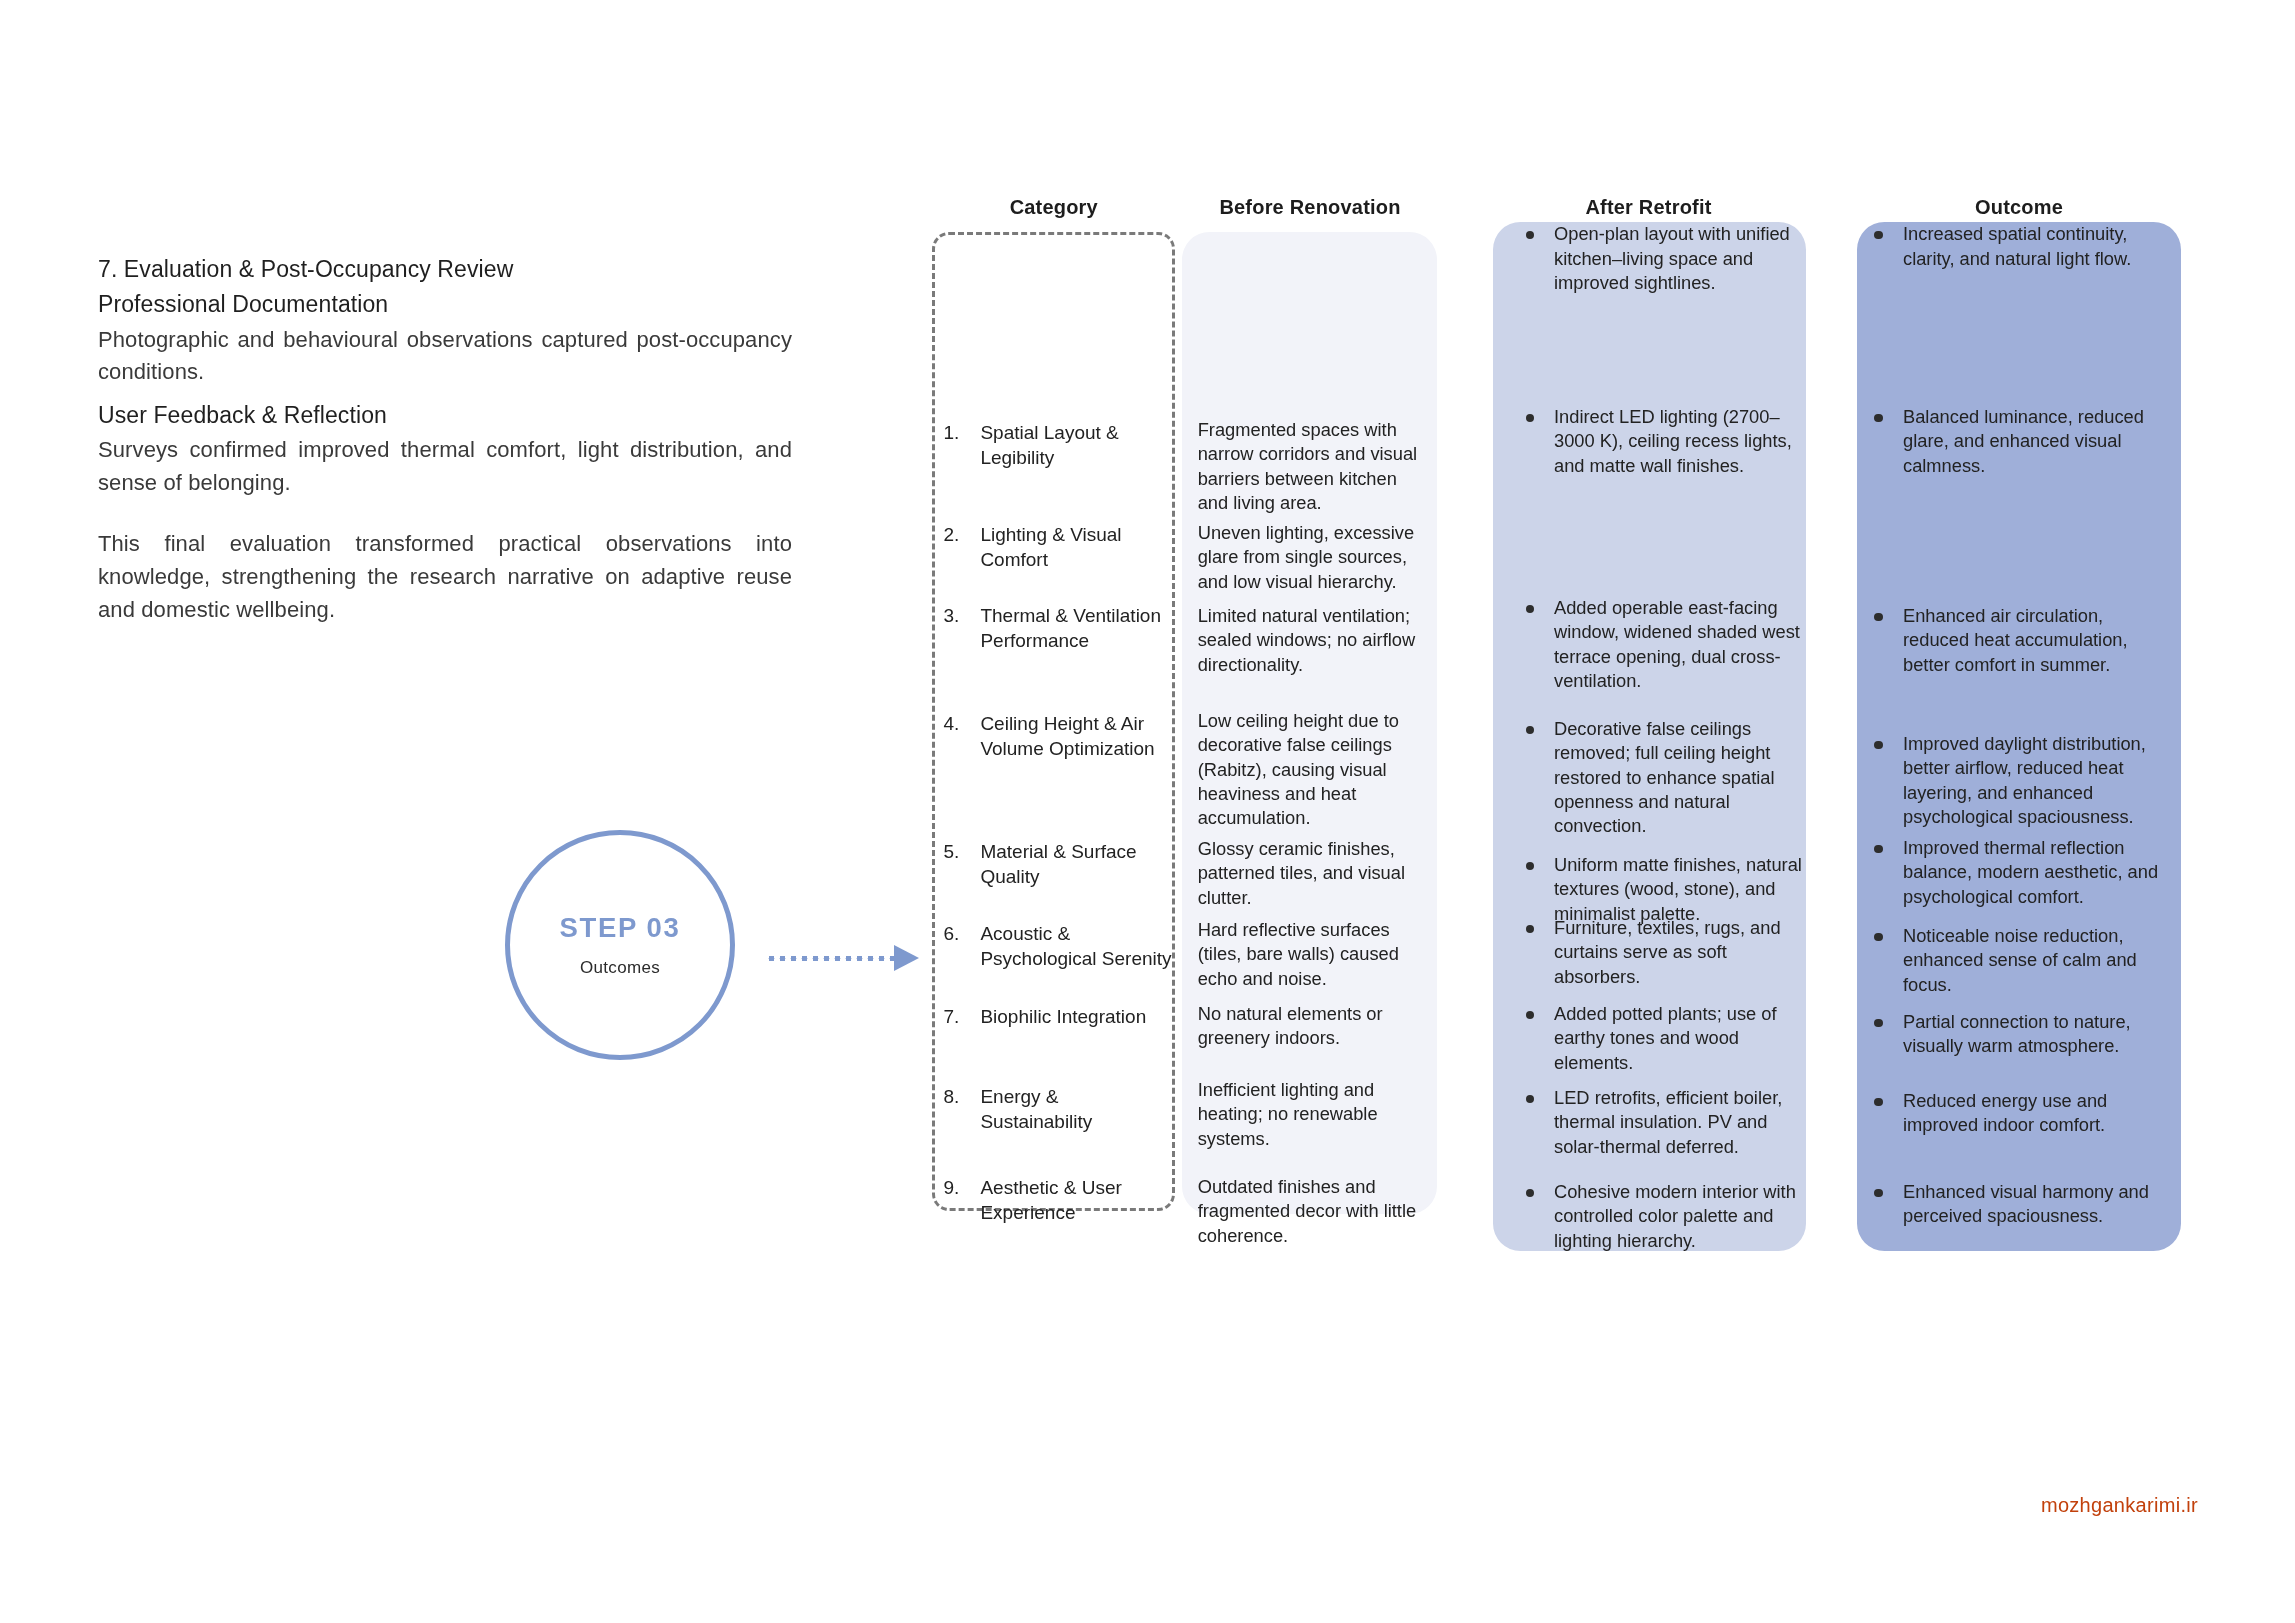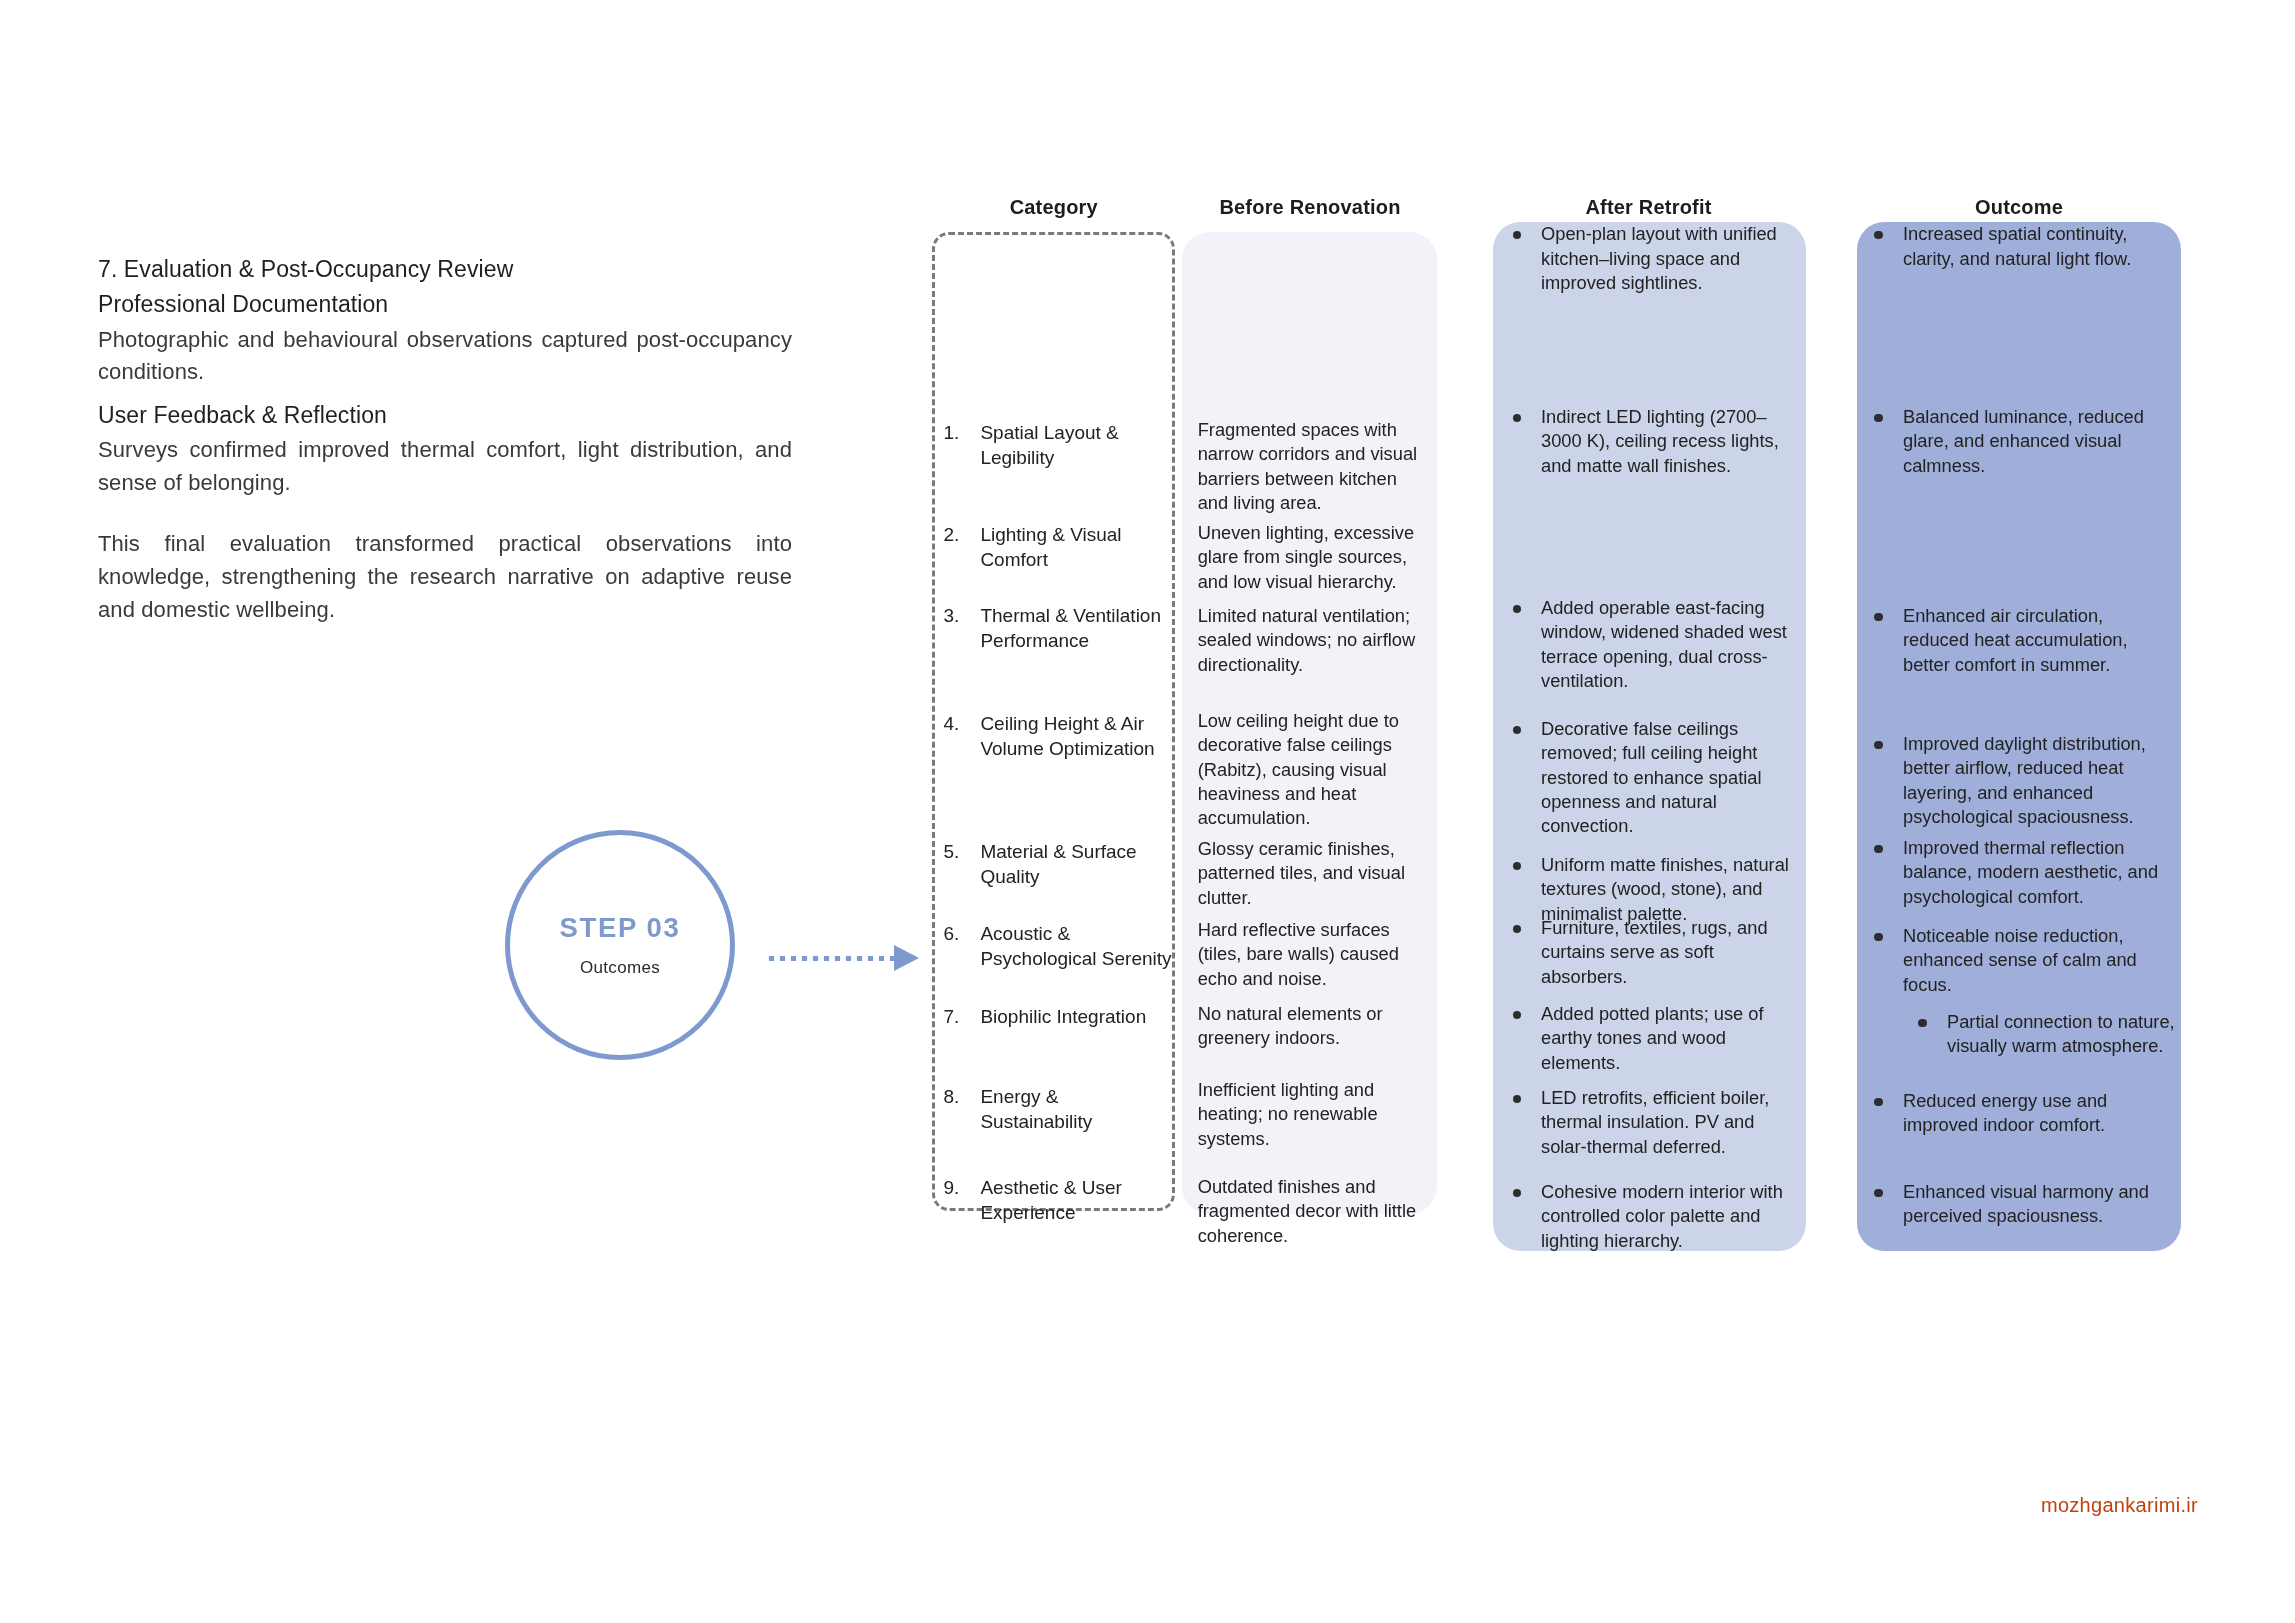--- a/index.html
+++ b/index.html
@@ -91,21 +91,21 @@
     font-size:19px;line-height:1.30;font-weight:300;color:#222;
   }
   .cat-cell .num{width:37px;flex:0 0 37px;}
   .cat-cell .txt{flex:1;}
 
   .txt-cell{
     position:absolute;box-sizing:border-box;
     font-size:18.3px;line-height:1.33;font-weight:300;color:#222;
   }
   #before-cells .txt-cell{left:253px;width:255px;padding:0 11.8px 0 15.7px;}
-  #after-cells  .txt-cell{left:564px;width:324px;padding:0 14.4px 0 48px;}
+  #after-cells  .txt-cell{left:577px;width:324px;padding:0 14.4px 0 48px;}
   #outcome-cells .txt-cell{left:928px;width:324px;padding:0 14.4px 0 46px;}
 
   .bullet{
     position:absolute;width:8.5px;height:8.5px;border-radius:50%;
     background:#2d2d2d;
   }
   #after-cells .bullet{left:19.6px;top:8.5px;}
   #outcome-cells .bullet{left:17px;top:8.5px;}
 
   
@@ -210,21 +210,21 @@
         <div class="txt-cell" style="top: 854px;"><span class="bullet"></span><span>LED retrofits, efficient boiler, thermal insulation. PV and solar-thermal deferred.</span></div>
         <div class="txt-cell" style="top: 948px;"><span class="bullet"></span><span>Cohesive modern interior with controlled color palette and lighting hierarchy.</span></div>
       </div>
     <div class="rows" id="outcome-cells">
         <div class="txt-cell" style="top: -9.8px;"><span class="bullet"></span><span>Increased spatial continuity, clarity, and natural light flow.</span></div>
         <div class="txt-cell" style="top: 173px;"><span class="bullet"></span><span>Balanced luminance, reduced glare, and enhanced visual calmness.</span></div>
         <div class="txt-cell" style="top: 372px;"><span class="bullet"></span><span>Enhanced air circulation, reduced heat accumulation, better comfort in summer.</span></div>
         <div class="txt-cell" style="top: 480px; margin-top: 20px;"><span class="bullet"></span><span>Improved daylight distribution, better airflow, reduced heat layering, and enhanced psychological spaciousness.</span></div>
         <div class="txt-cell" style="top: 604px;"><span class="bullet"></span><span>Improved thermal reflection balance, modern aesthetic, and psychological comfort.</span></div>
         <div class="txt-cell" style="top: 692px;"><span class="bullet"></span><span>Noticeable noise reduction, enhanced sense of calm and focus.</span></div>
-        <div class="txt-cell" style="top: 778px; margin-left: 44px;"><span class="bullet"></span><span>Partial connection to nature, visually warm atmosphere.</span></div>
+        <div class="txt-cell" style="top: 778px;"><span class="bullet"></span><span>Partial connection to nature, visually warm atmosphere.</span></div>
         <div class="txt-cell" style="top: 857px;"><span class="bullet"></span><span>Reduced energy use and improved indoor comfort.</span></div>
         <div class="txt-cell" style="top: 948px;"><span class="bullet"></span><span>Enhanced visual harmony and perceived spaciousness.</span></div>
       </div>
   </div>
 
   <div id="footer">mozhgankarimi.ir</div>
 
 </div>
 
 

